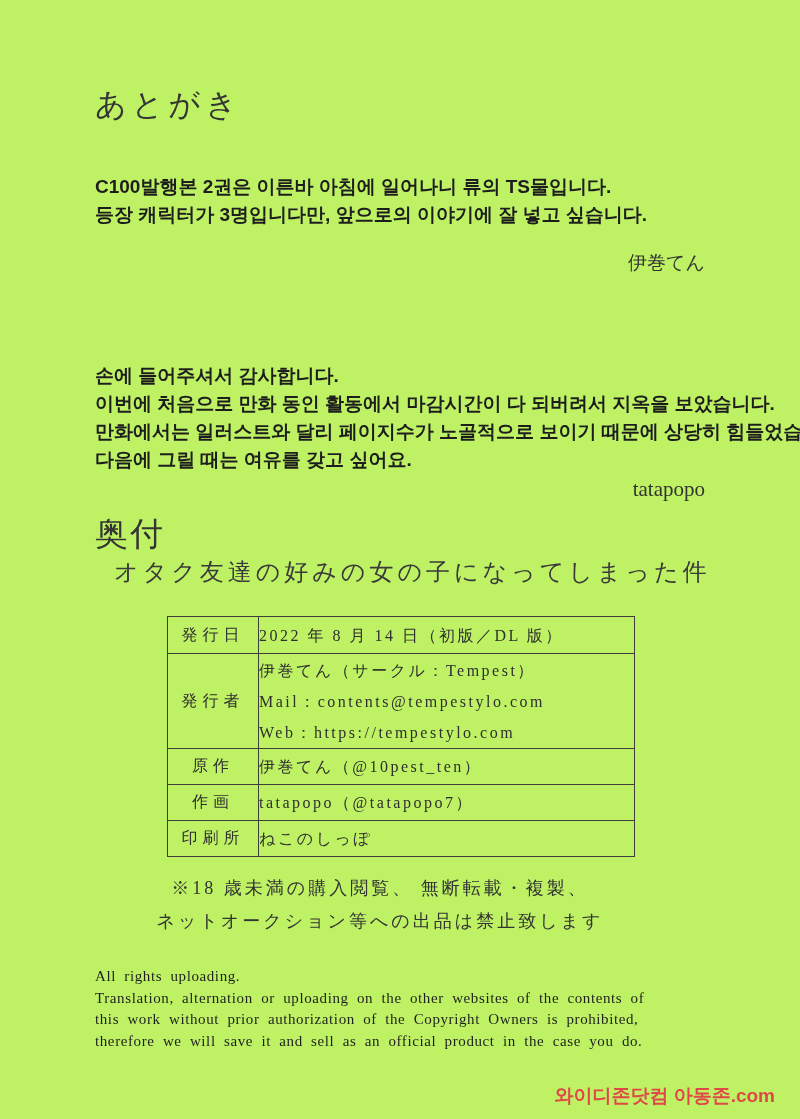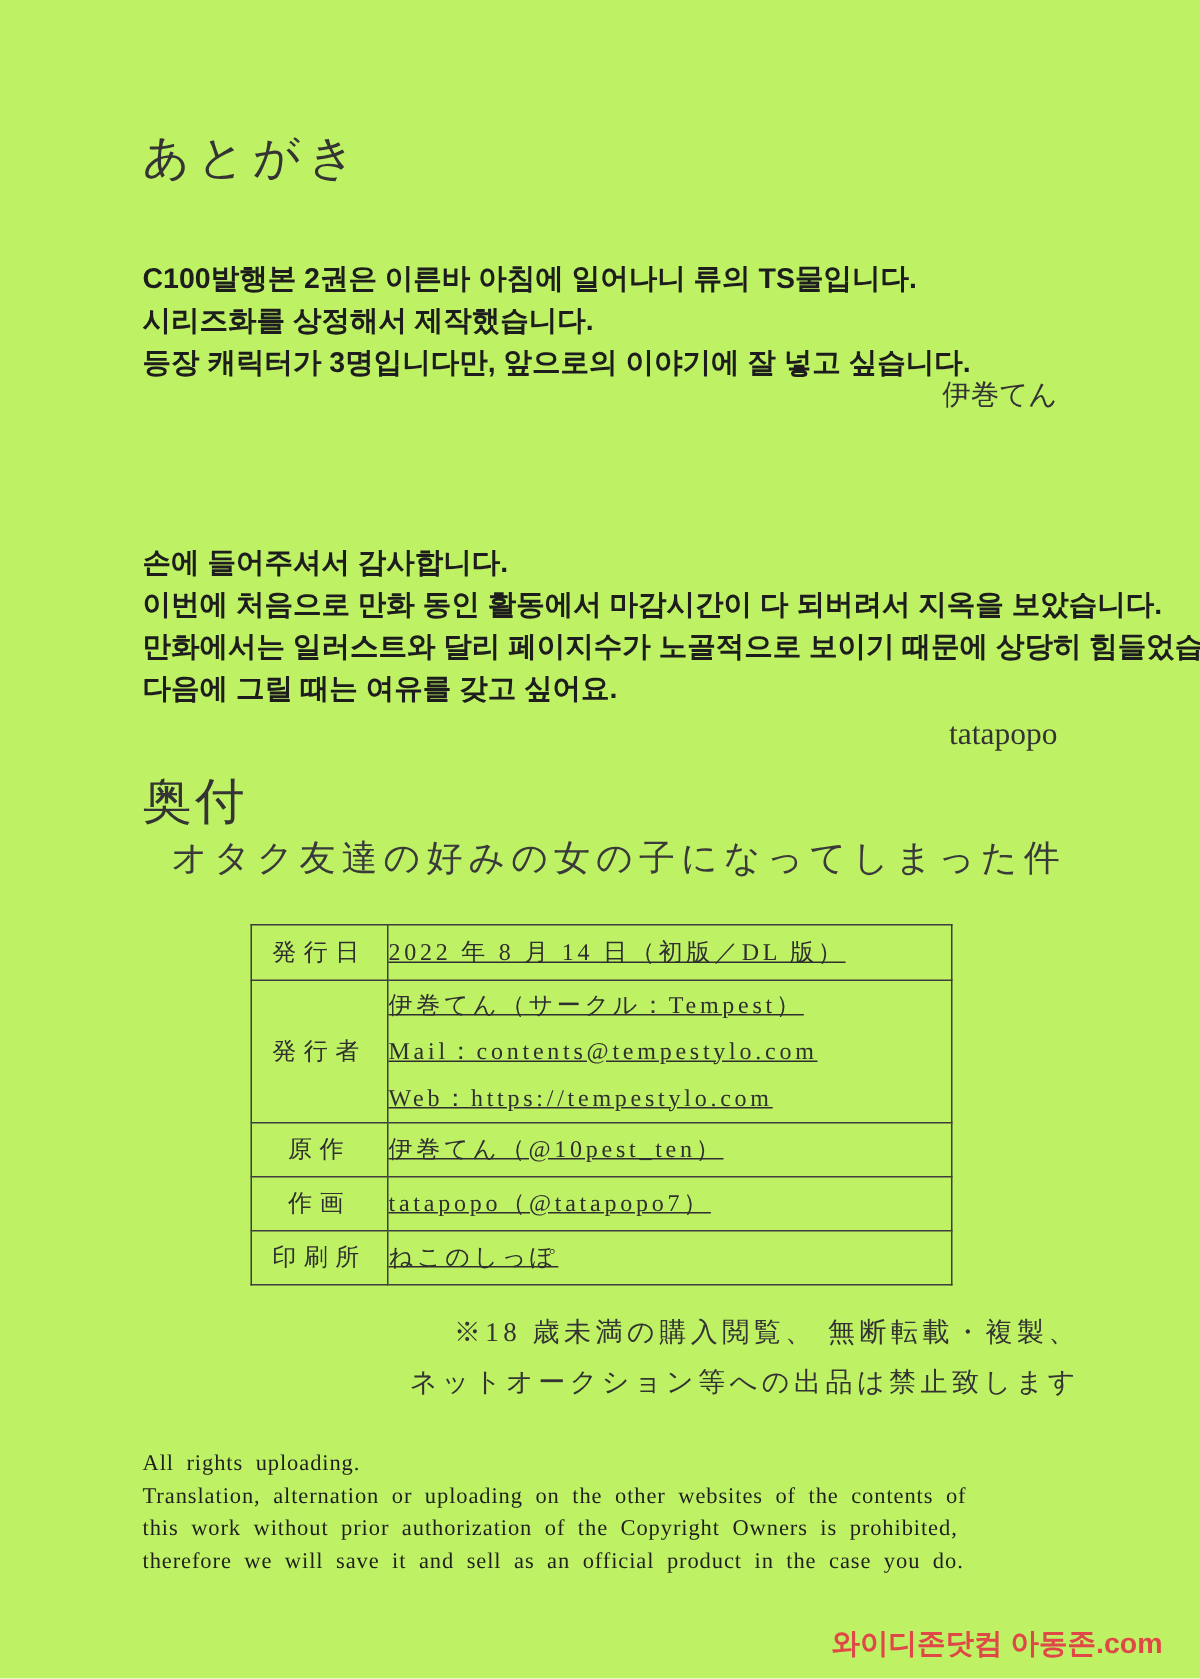--- a/index.html
+++ b/index.html
@@ -24,51 +24,50 @@
   table.colophon {
     border-collapse:collapse; width:468px; table-layout:fixed;
     font-size:16px; color:#2f2f2f;
   }
   table.colophon td { border:1.5px solid #3d3d3d; padding:0; }
   td.lbl {
     width:90px; text-align:center; letter-spacing:5px;
     vertical-align:middle;
   }
   td.val { padding-left:17px; letter-spacing:2.5px; vertical-align:middle; }
-  td.val div { line-height:31px; white-space:nowrap;text-decoration:underline; }
+  td.val div { line-height:31px; white-space:nowrap; }
   tr.r-single td { height:36px; }
   tr.r-multi td { height:94px; }
   tr.r-short td { height:35px; }
 
   .notice {
     left:40px; width:680px; text-align:center;
     font-size:18px; line-height:33px; letter-spacing:3px; color:#333333;
   }
-  .notice div { white-space:nowrap;text-align:right; }
+  .notice div { white-space:nowrap; }
   .rights {
     left:95px; font-size:15px; line-height:21.5px;
     letter-spacing:0.6px; word-spacing:4px; color:#1f1f1f; font-weight:500;
   }
   .rights div { white-space:nowrap; }
   .watermark {
     right:25px; top:1083px; font-size:19px; font-weight:bold;
     font-family:"Liberation Sans","DejaVu Sans",sans-serif;
     color:#e04848; white-space:nowrap;
   }
 </style>
 </head>
 <body>
 
 <div class="page">
 
   <div class="abs heading-lg" style="left:95px; top:84px;">あとがき</div>
 
   <div class="abs para korean" style="left:95px; top:173px;">
     <div>C100발행본 2권은 이른바 아침에 일어나니 류의 TS물입니다.</div>
-    <div>시리즈화를 상정해서 제작했습니다.</div>
     <div>등장 캐릭터가 3명입니다만, 앞으로의 이야기에 잘 넣고 싶습니다.</div>
   </div>
 
   <div class="abs sig-right serif" style="top:250px; font-size:19px; color:#333333;">伊巻てん</div>
 
   <div class="abs para korean" style="left:95px; top:362px;">
     <div>손에 들어주셔서 감사합니다.</div>
     <div>이번에 처음으로 만화 동인 활동에서 마감시간이 다 되버려서 지옥을 보았습니다.</div>
     <div>만화에서는 일러스트와 달리 페이지수가 노골적으로 보이기 때문에 상당히 힘들었습니다...</div>
     <div>다음에 그릴 때는 여유를 갖고 싶어요.</div>

